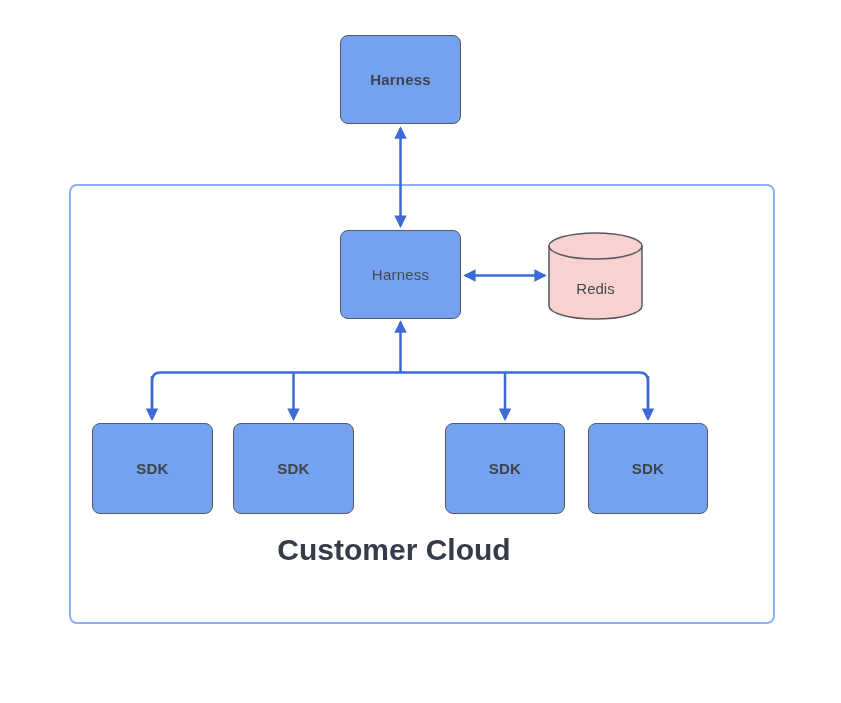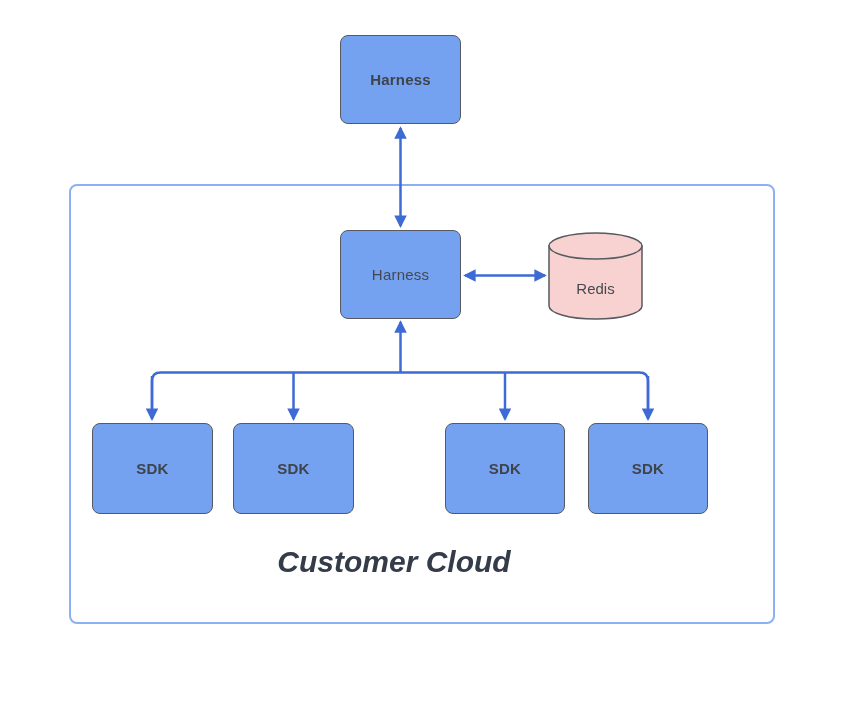--- a/index.html
+++ b/index.html
@@ -39,28 +39,27 @@
     position: absolute;
     box-sizing: border-box;
     left: 69px; top: 184px;
     width: 706px; height: 440px;
     border: 2.5px solid #8CB1F2;
     border-radius: 8px;
     background: transparent;
   }
   .cloud-label {
     position: absolute;
-    left: 69px; top: 544px;
+    left: 69px; top: 532px;
     width: 650px;
     text-align: center;
     font-size: 30px;
     font-weight: bold;
     color: #343B49;
     line-height: 36px;
-    font-style: italic;
   }
   .redis-label {
     position: absolute;
     left: 549px; top: 260px;
     width: 93px; height: 56px;
     display: flex;
     align-items: center;
     justify-content: center;
     font-size: 15px;
     color: #45494F;

